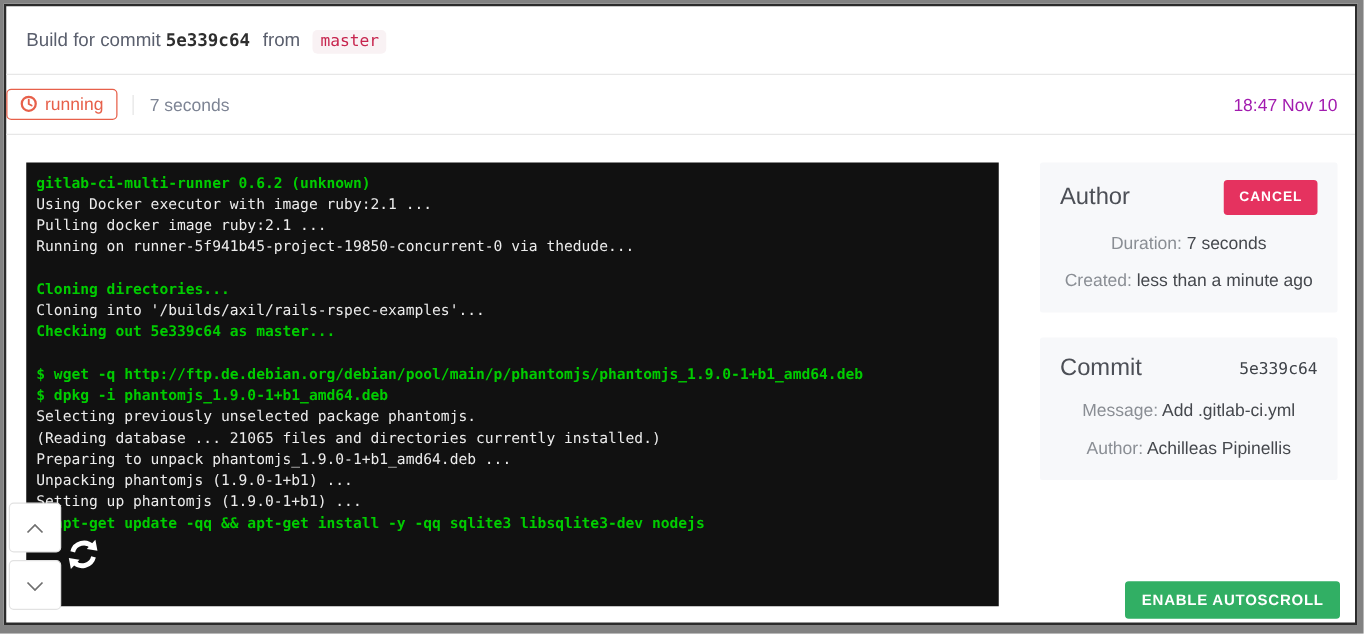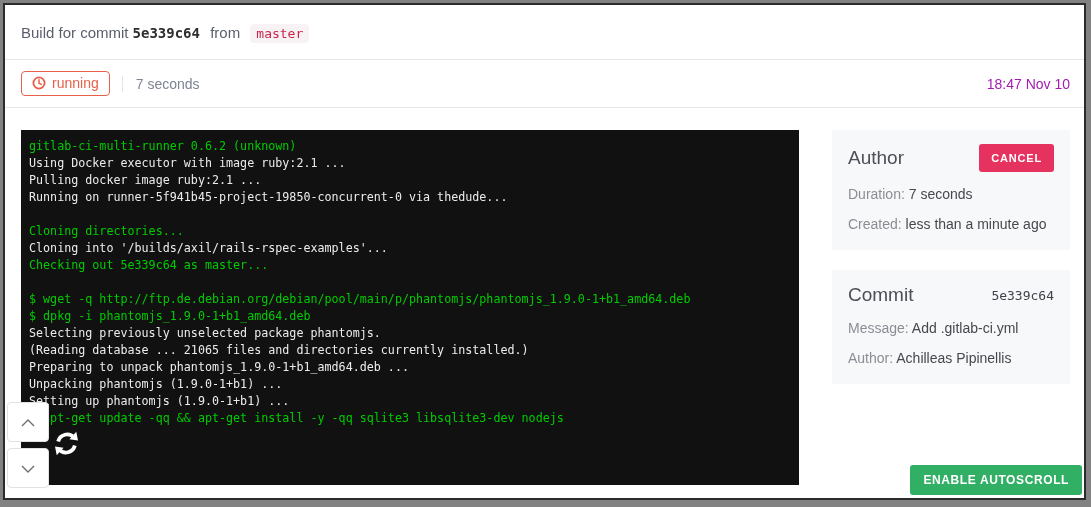--- a/index.html
+++ b/index.html
@@ -13,51 +13,51 @@
   }
   .content{height:100%;display:flex;flex-direction:column;position:relative;box-sizing:border-box;}
 
   
   .header{padding:19px 16px 18px;border-bottom:1px solid #e7e7e7;font-size:15px;color:#5a5f6d;}
   .header .sha{font-family:"DejaVu Sans Mono",monospace;font-weight:bold;color:#2e2e2e;margin:0 6px 0 4px;font-size:14px;}
   .header .from{margin-right:6px;}
   .code-branch{font-family:"DejaVu Sans Mono",monospace;font-size:13px;color:#c7254e;background:#f9f2f4;padding:2px 6px;border-radius:4px;text-decoration:none;}
 
   
-  .statusbar{display:flex;align-items:center;padding:11px 14px 11px 16px;border-bottom:1px solid #e7e7e7;}
+  .statusbar{display:flex;align-items:center;padding:11px 14px 11px 0;border-bottom:1px solid #e7e7e7;}
   .badge{display:inline-flex;align-items:center;gap:6px;color:var(--c-running,#e7604a);border:1px solid var(--c-running,#e7604a);border-radius:4px;padding:3px 10px 4px;font-size:14px;background:#fff;}
   .badge svg{display:block;}
   .duration{margin-left:12px;padding-left:13px;border-left:1px solid #e5e5e5;color:#7d8494;font-size:14px;}
   .timestamp{margin-left:auto;color:#a21caf;font-size:14px;}
 
   
   .main{flex:1;display:flex;gap:33px;padding:22px 14px 0 16px;}
   .terminal{
     width:778px;height:355px;box-sizing:border-box;background:#111111;
     padding:8px;font-family:"DejaVu Sans Mono",monospace;font-size:11.7px;
     color:#ececec;overflow:hidden;
   }
   .tline{line-height:17px;white-space:pre;}
-  .tline.green{color:var(--c-term-green,#00cc00);font-weight:normal;}
+  .tline.green{color:var(--c-term-green,#00cc00);font-weight:bold;}
   .spinner{margin:3px 0 0 24px;}
 
   
   .sidebar{width:238px;}
   .panel{background:#f7f8fa;padding:14px 16px 18px;margin-bottom:20px;border-radius:2px;}
   .panel-head{display:flex;align-items:center;justify-content:space-between;}
   .panel-title{font-size:19px;color:#4c4f56;font-weight:400;}
   .btn-cancel{background:var(--c-cancel,#e5325f);color:#fff;border:none;border-radius:3px;
     font-family:inherit;font-size:11px;font-weight:bold;letter-spacing:0.8px;padding:8px 12px;cursor:pointer;}
-  .info-row{margin:14px 0 0;font-size:14px;color:#8a8e94;}
+  .info-row{margin:14px 0 0;font-size:14px;color:#8a8e94;text-align:center;}
   .info-row .val{color:#45484d;}
   .info-row .val.bold{font-weight:bold;color:#333;}
   .panel-sha{font-family:"DejaVu Sans Mono",monospace;font-size:13px;color:#3e4248;text-decoration:none;}
 
   
-  .btn-autoscroll{position:absolute;right:2px;bottom:3px;background:var(--c-autoscroll,#31af64);color:#fff;
+  .btn-autoscroll{position:absolute;right:12px;bottom:3px;background:var(--c-autoscroll,#31af64);color:#fff;
     border:none;border-radius:3px;font-family:inherit;font-size:12px;font-weight:bold;
     letter-spacing:0.6px;padding:8px 13px;cursor:pointer;}
 
   
   .scroll-btn{position:absolute;left:2px;width:42px;height:40px;background:#fff;border:1px solid #e2e2e2;
     border-radius:4px;display:flex;align-items:center;justify-content:center;cursor:pointer;padding:0;}
   .scroll-up{top:397px;}
   .scroll-down{top:443px;}
 </style>
 </head>

